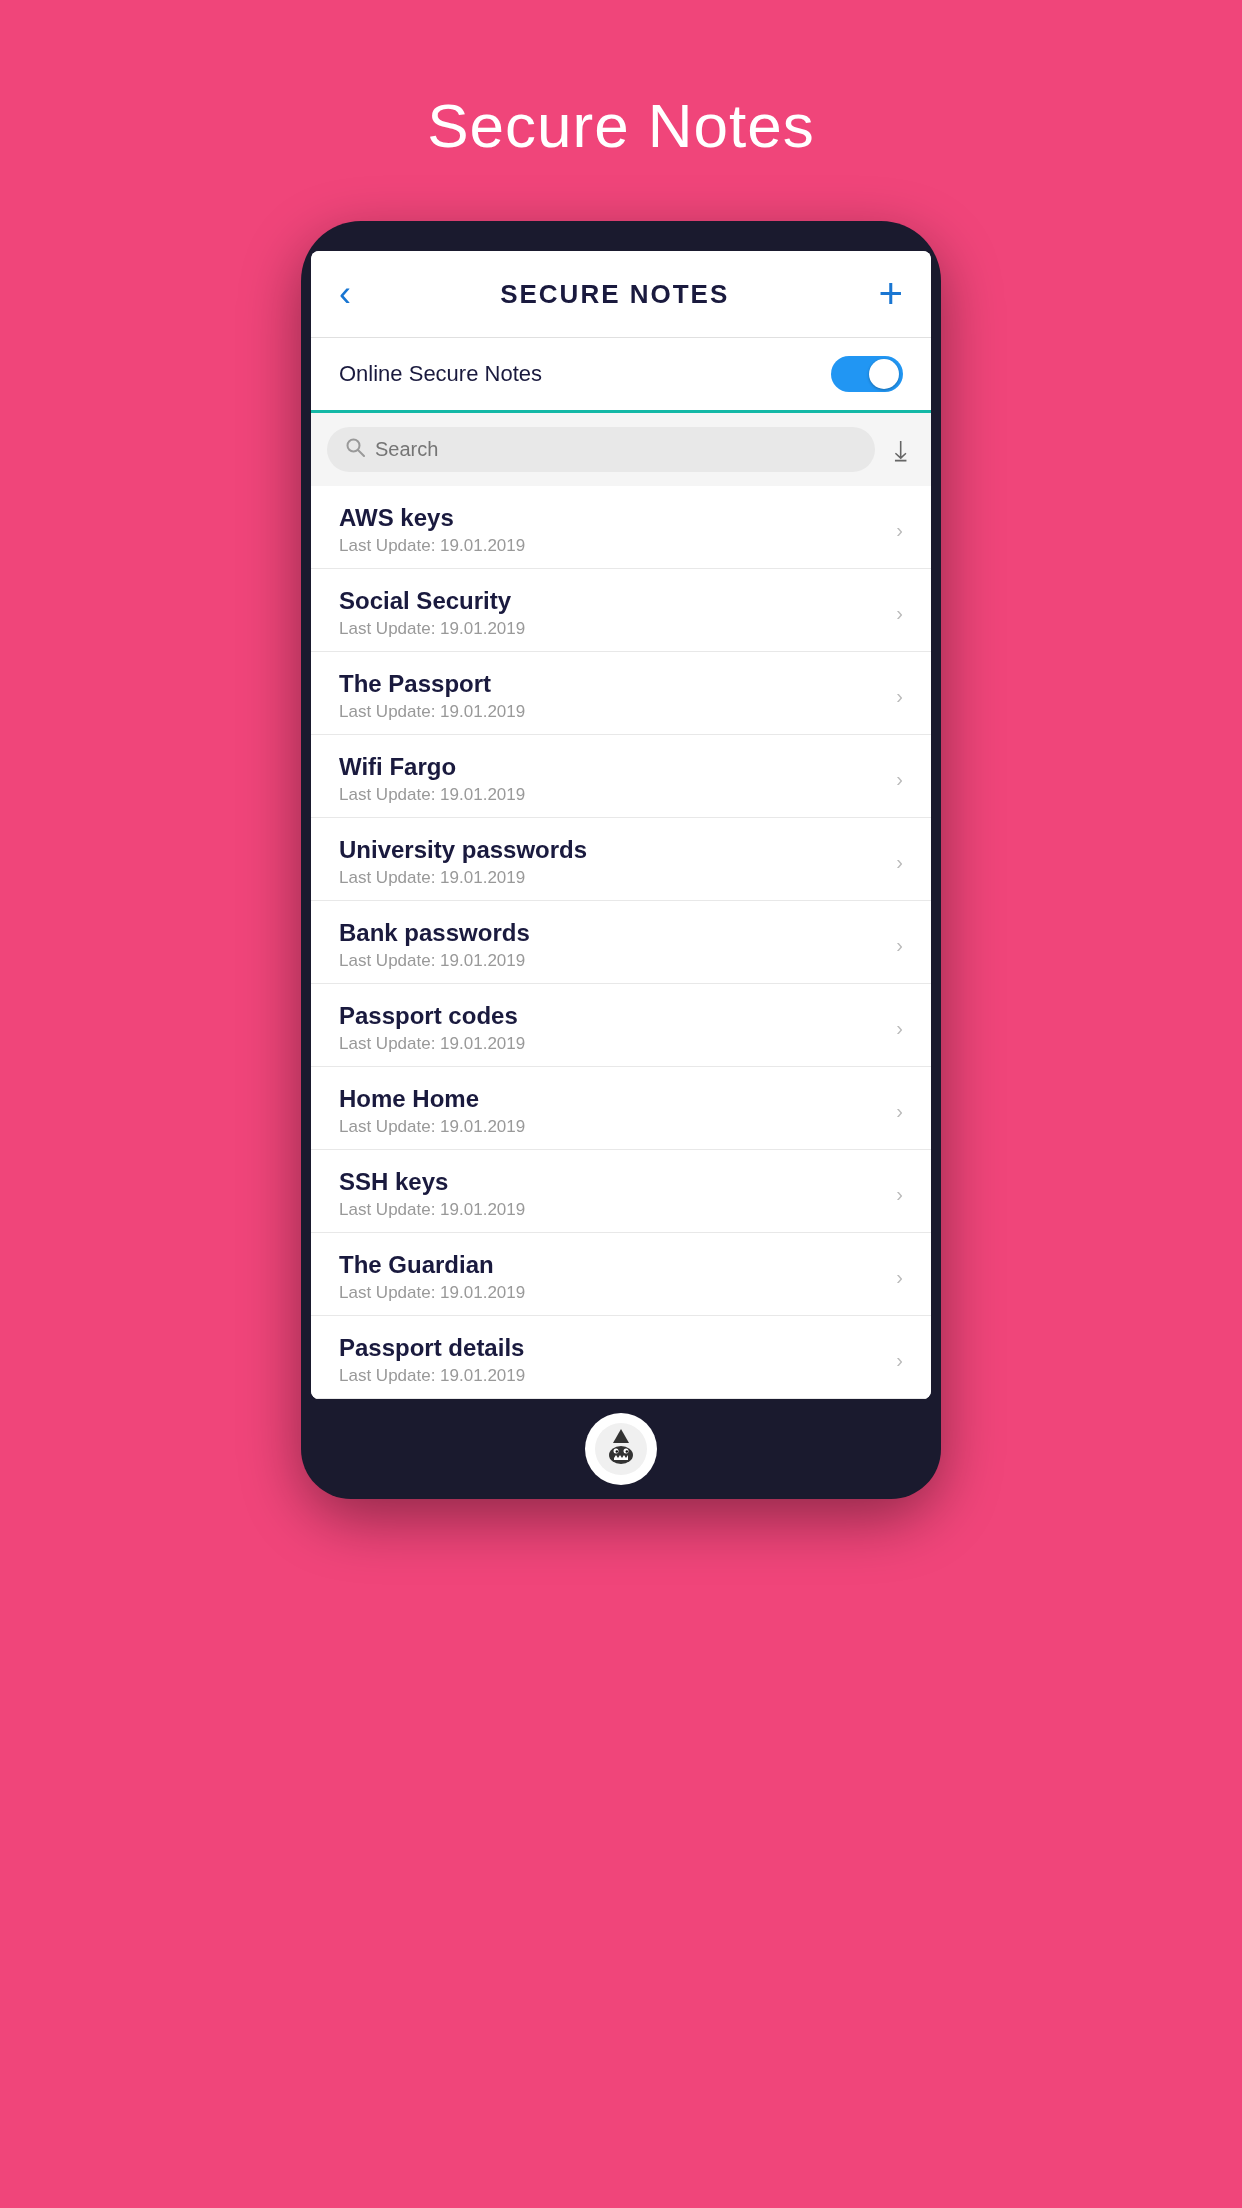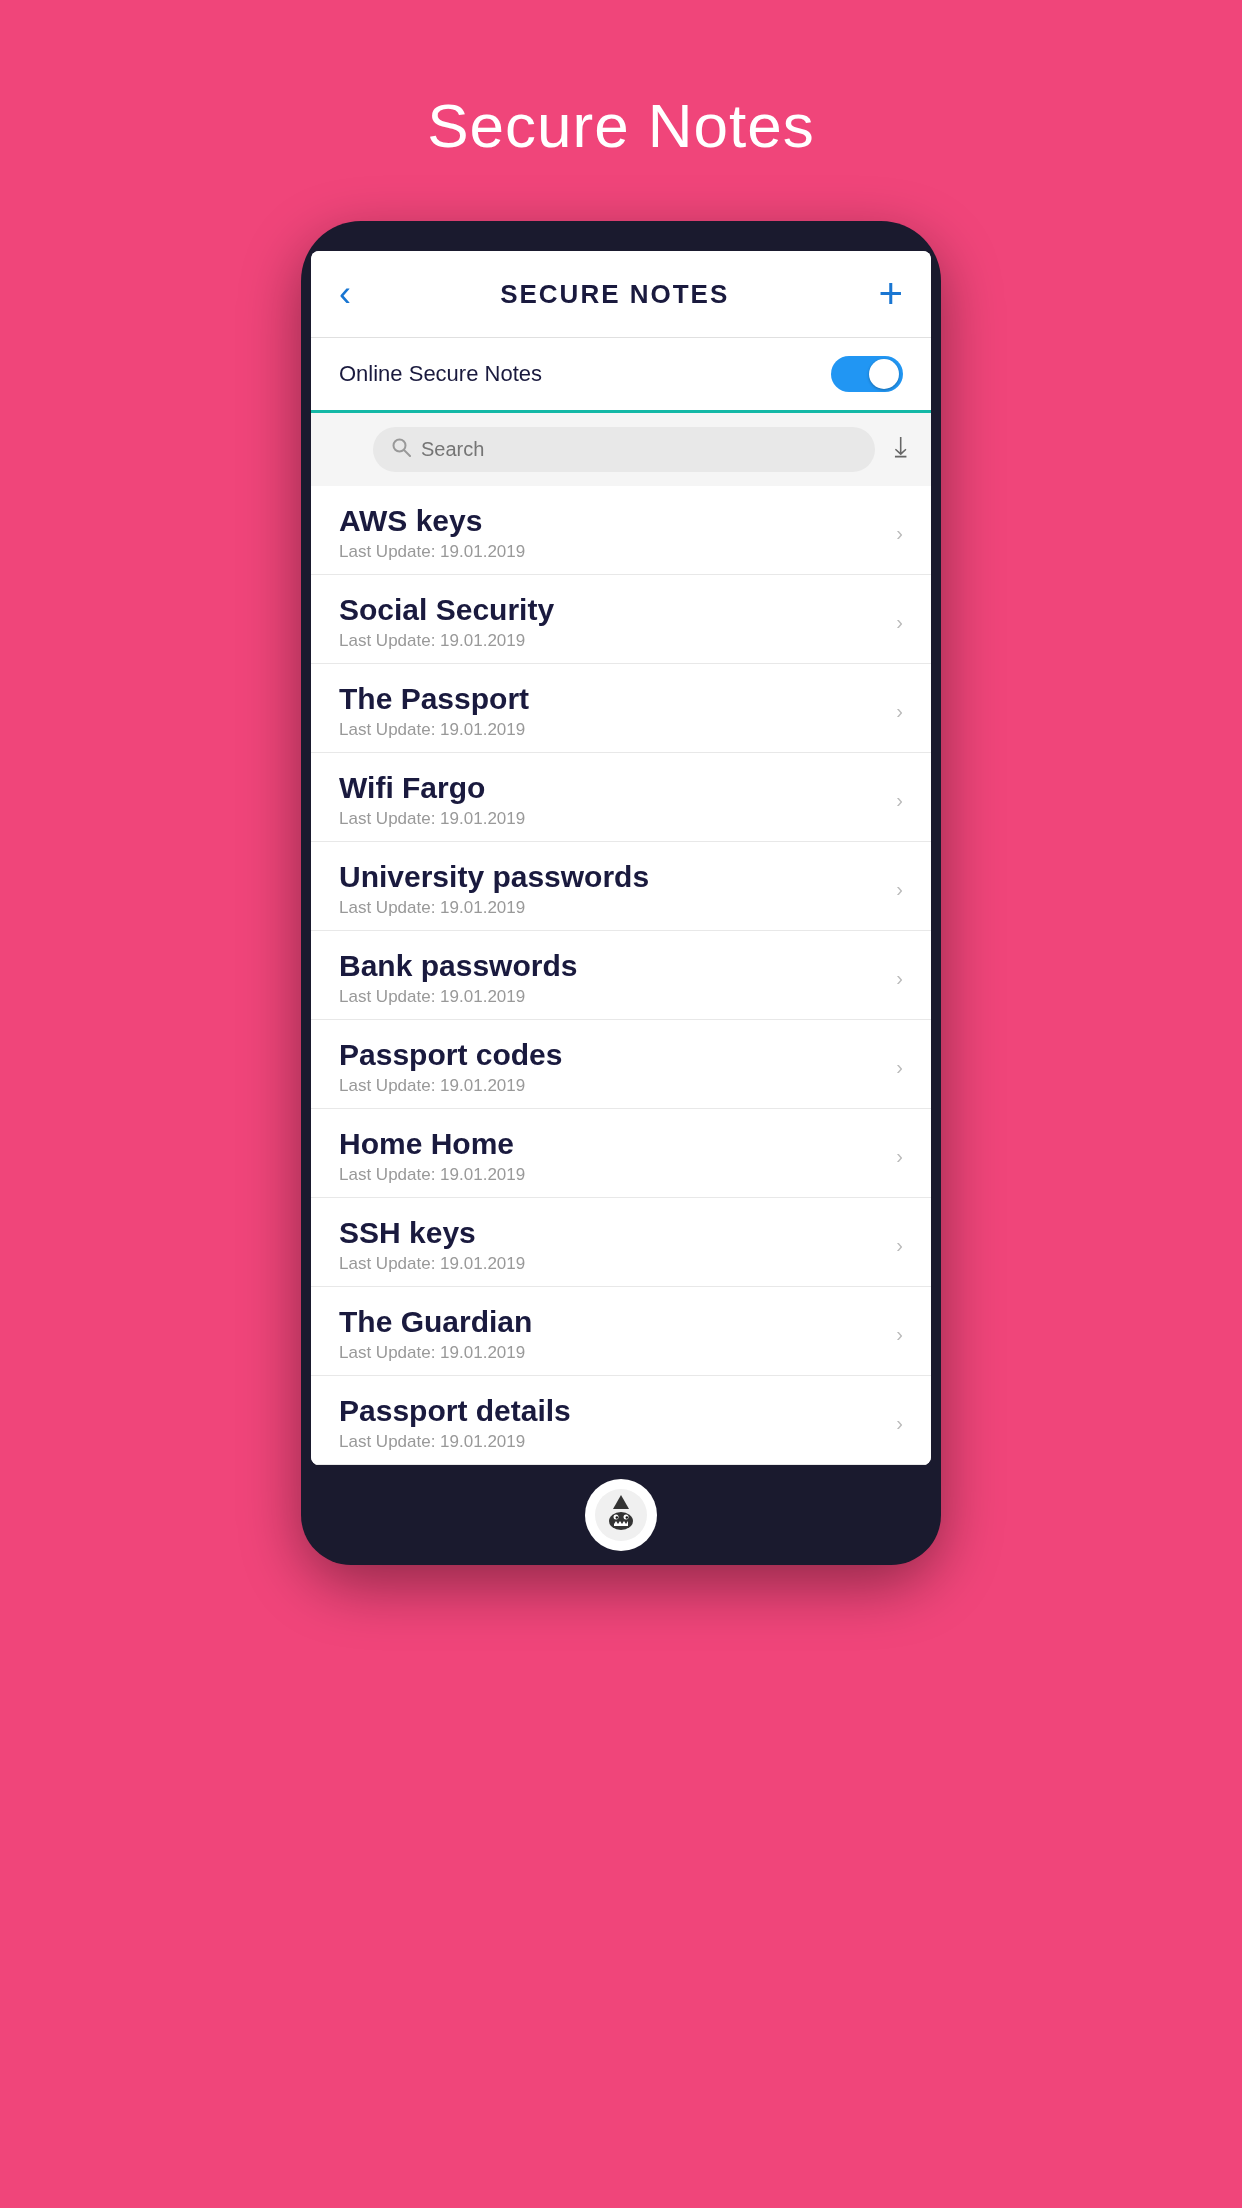--- a/index.html
+++ b/index.html
@@ -111,24 +111,23 @@
       border-radius: 50%;
       top: 3px;
       right: 4px;
       box-shadow: 0 1px 3px rgba(0,0,0,0.3);
     }
 
     
     .search-row {
       background: #f5f5f5;
       display: flex;
-      align-items: flex-start;
+      align-items: flex-end;
       padding: 14px 16px;
       gap: 12px;
-      margin-left: 46px;
     }
 
     .search-input-wrap {
       flex: 1;
       background: #e8e8e8;
       border-radius: 25px;
       display: flex;
       align-items: center;
       padding: 10px 18px;
       gap: 10px;
@@ -170,21 +169,21 @@
       cursor: pointer;
     }
 
     .note-item-left {
       display: flex;
       flex-direction: column;
       gap: 4px;
     }
 
     .note-name {
-      font-size: 30px;
+      font-size: 24px;
       font-weight: 600;
       color: #1a1a3e;
     }
 
     .note-meta {
       display: flex;
       align-items: flex-end;
       gap: 4px;
     }
 

